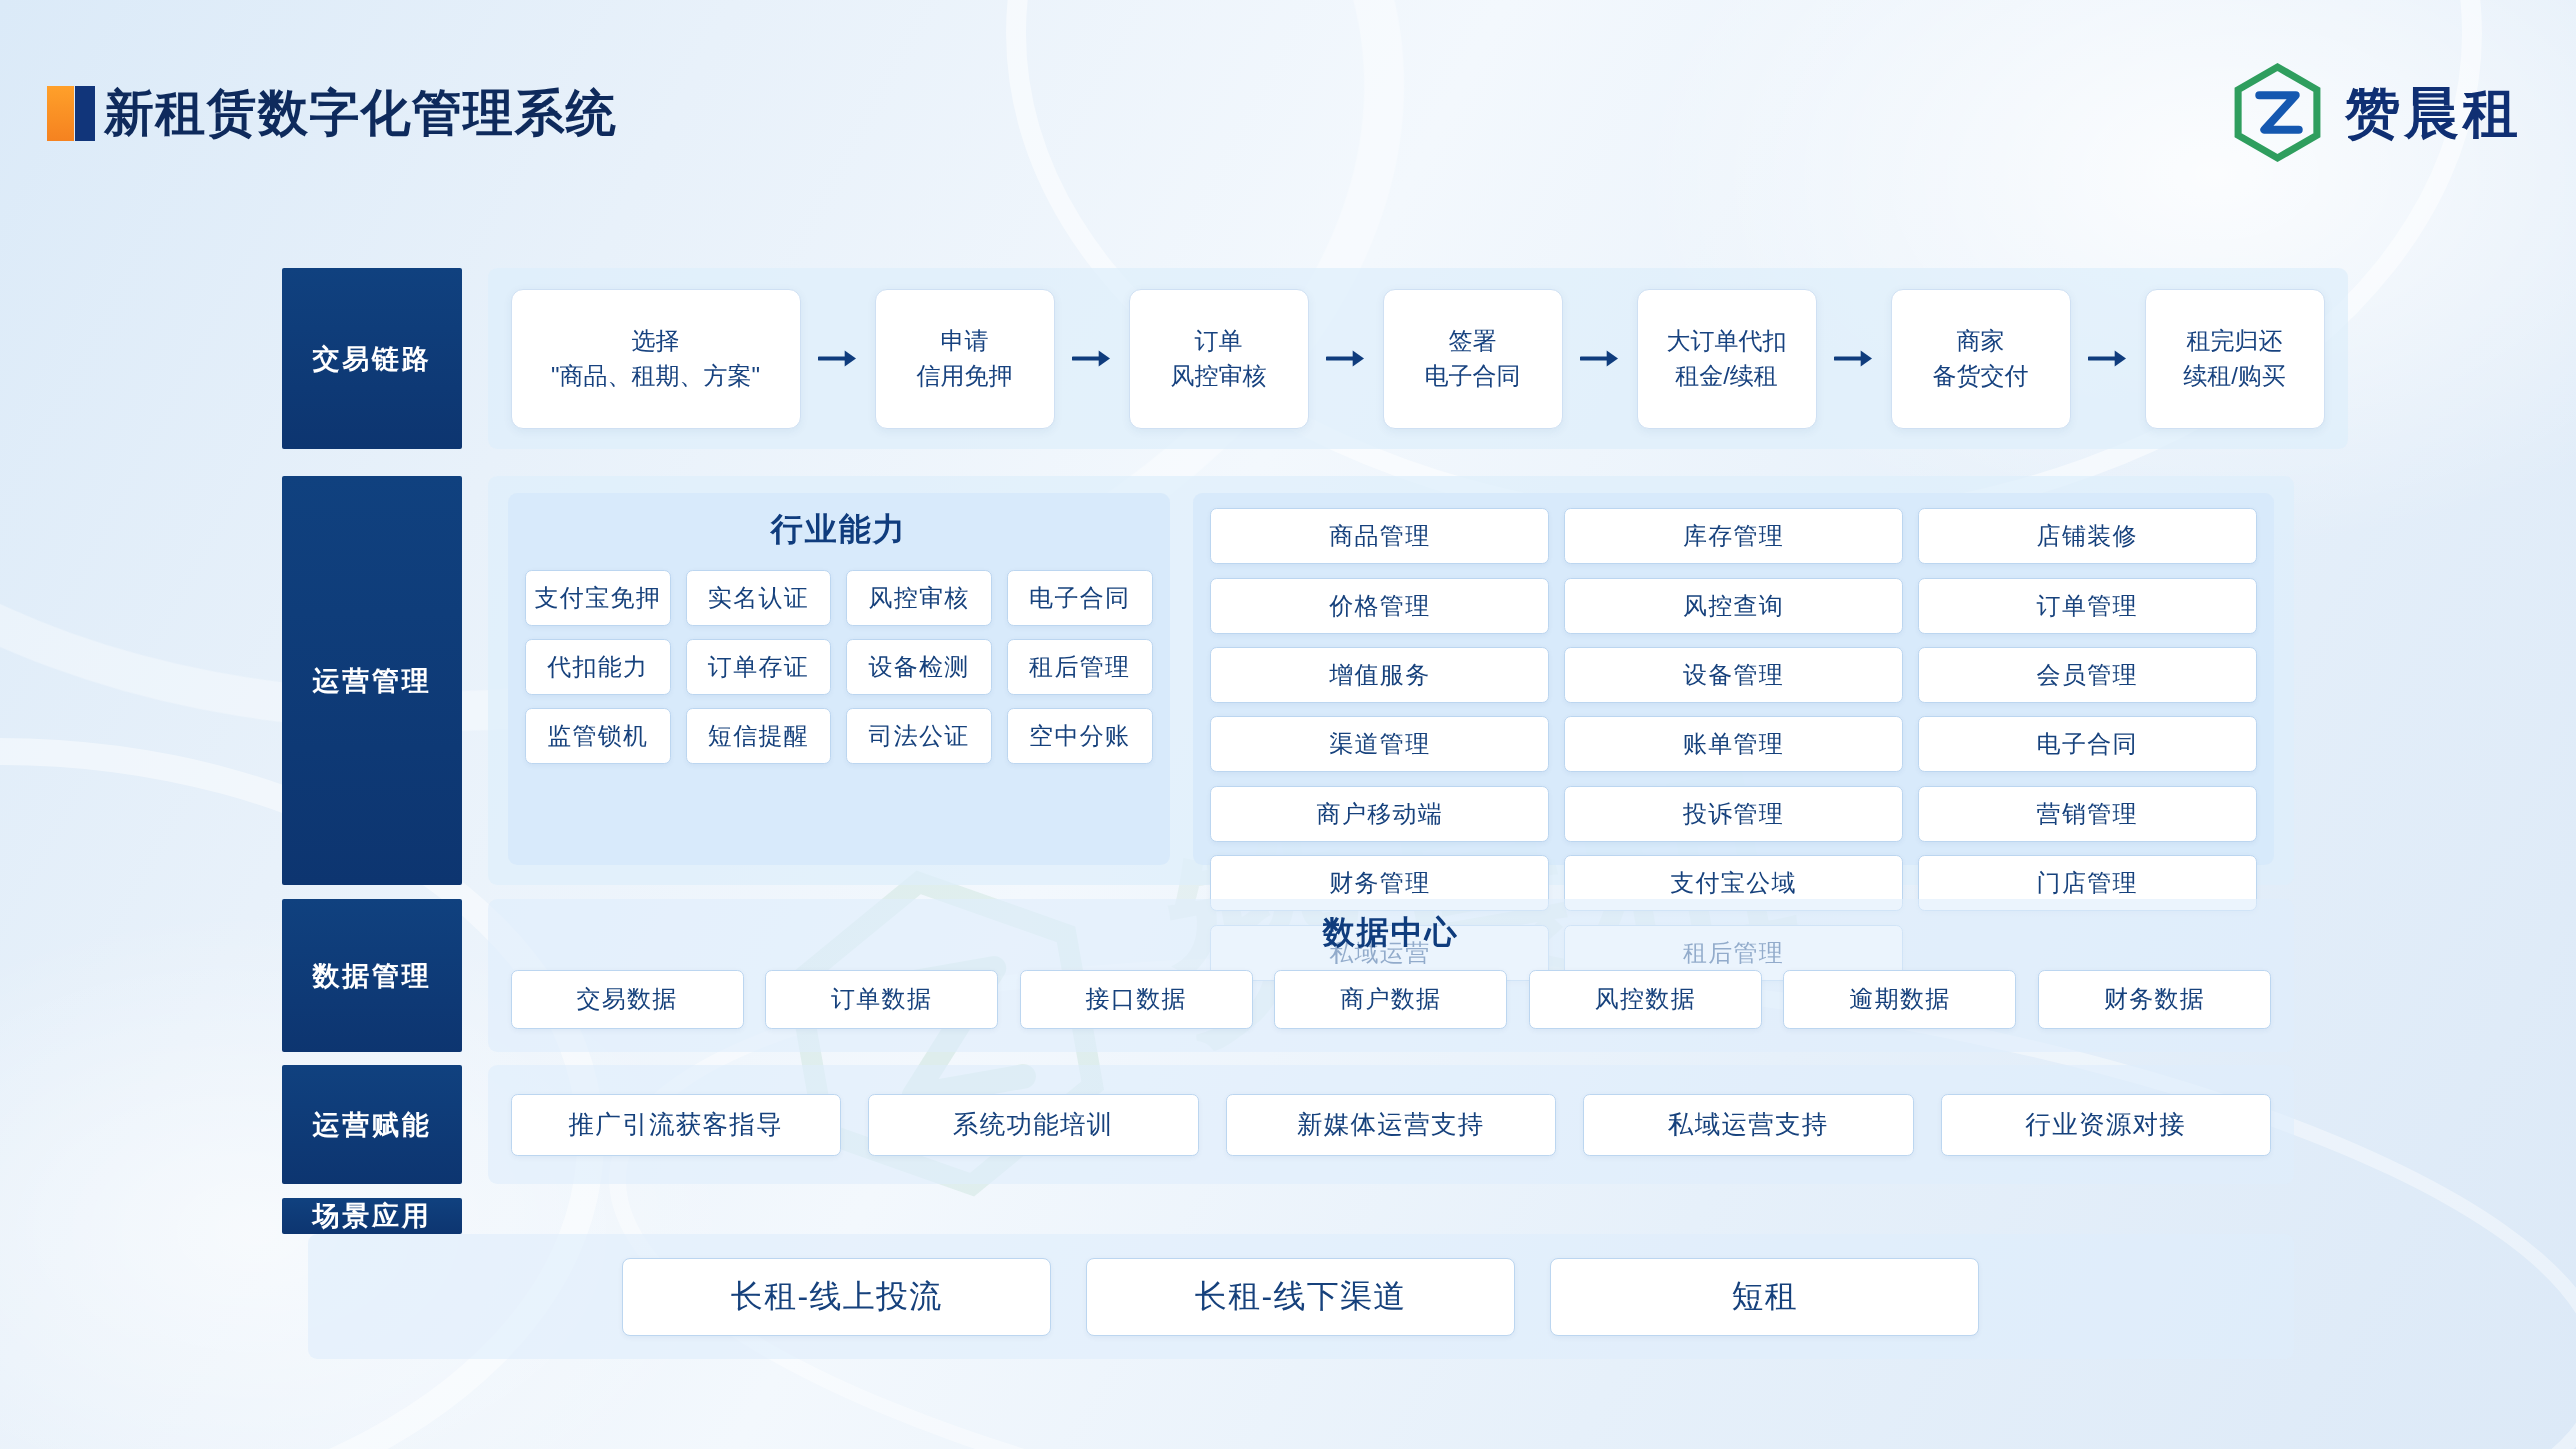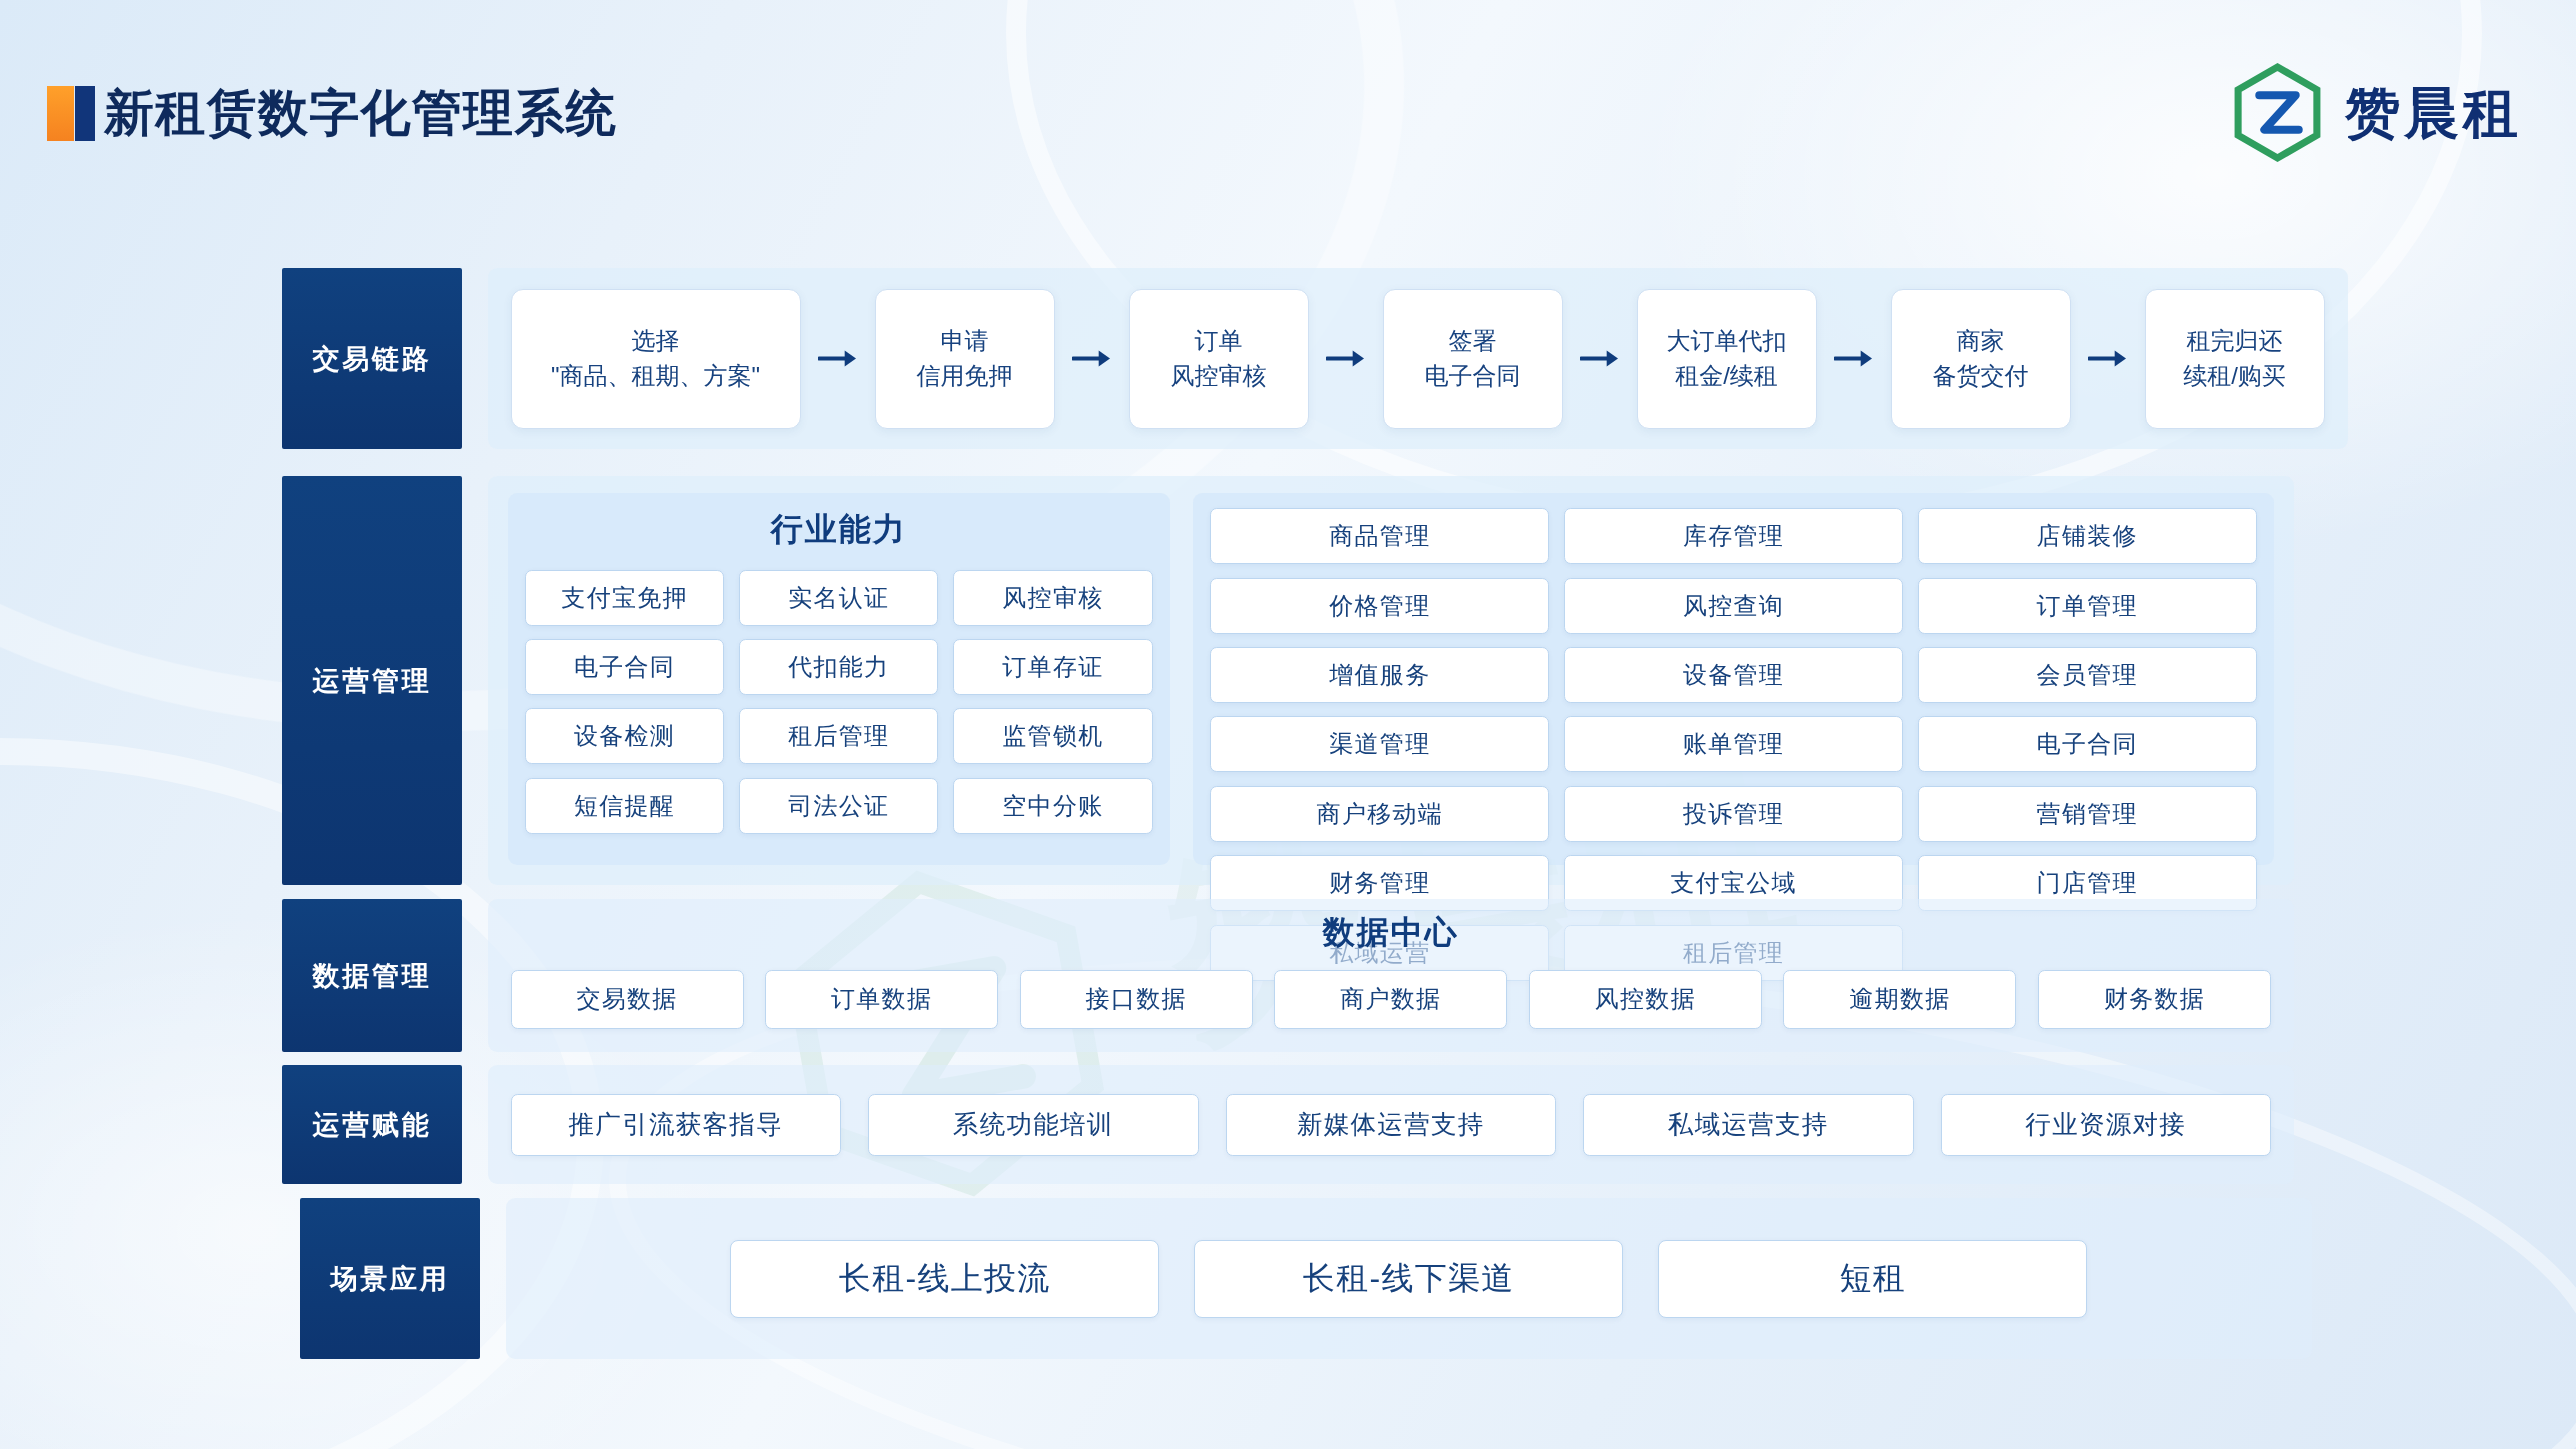--- a/index.html
+++ b/index.html
@@ -241,21 +241,21 @@
     </div>
   </div>
 </div>
 
 <div class="row" style="left:282px; top:476px; width:2012px; height:409px;">
   <div class="row-label">运营管理</div>
   <div class="row-body">
     <div class="panels">
       <div class="panel" style="flex:3;">
         <div class="panel-title">行业能力</div>
-        <div class="chip-grid" style="grid-template-columns: repeat(3, 1fr);">
+        <div class="chip-grid" style="grid-template-columns: repeat(4, 1fr);">
           <div class="chip">支付宝免押</div>
           <div class="chip">实名认证</div>
           <div class="chip">风控审核</div>
           <div class="chip">电子合同</div>
           <div class="chip">代扣能力</div>
           <div class="chip">订单存证</div>
           <div class="chip">设备检测</div>
           <div class="chip">租后管理</div>
           <div class="chip">监管锁机</div>
           <div class="chip">短信提醒</div>
@@ -315,21 +315,21 @@
     <div class="enable">
       <div class="chip">推广引流获客指导</div>
       <div class="chip">系统功能培训</div>
       <div class="chip">新媒体运营支持</div>
       <div class="chip">私域运营支持</div>
       <div class="chip">行业资源对接</div>
     </div>
   </div>
 </div>
 
-<div class="row" style="left:300px; top:1198px; width:2012px; height:161px;">
+<div class="row" style="left:282px; top:1198px; width:2012px; height:161px;flex-direction:column;">
   <div class="row-label">场景应用</div>
   <div class="row-body" style="background: rgba(222,238,251,0.62);">
     <div class="scene">
       <div class="chip">长租-线上投流</div>
       <div class="chip">长租-线下渠道</div>
       <div class="chip">短租</div>
     </div>
   </div>
 </div>
 

